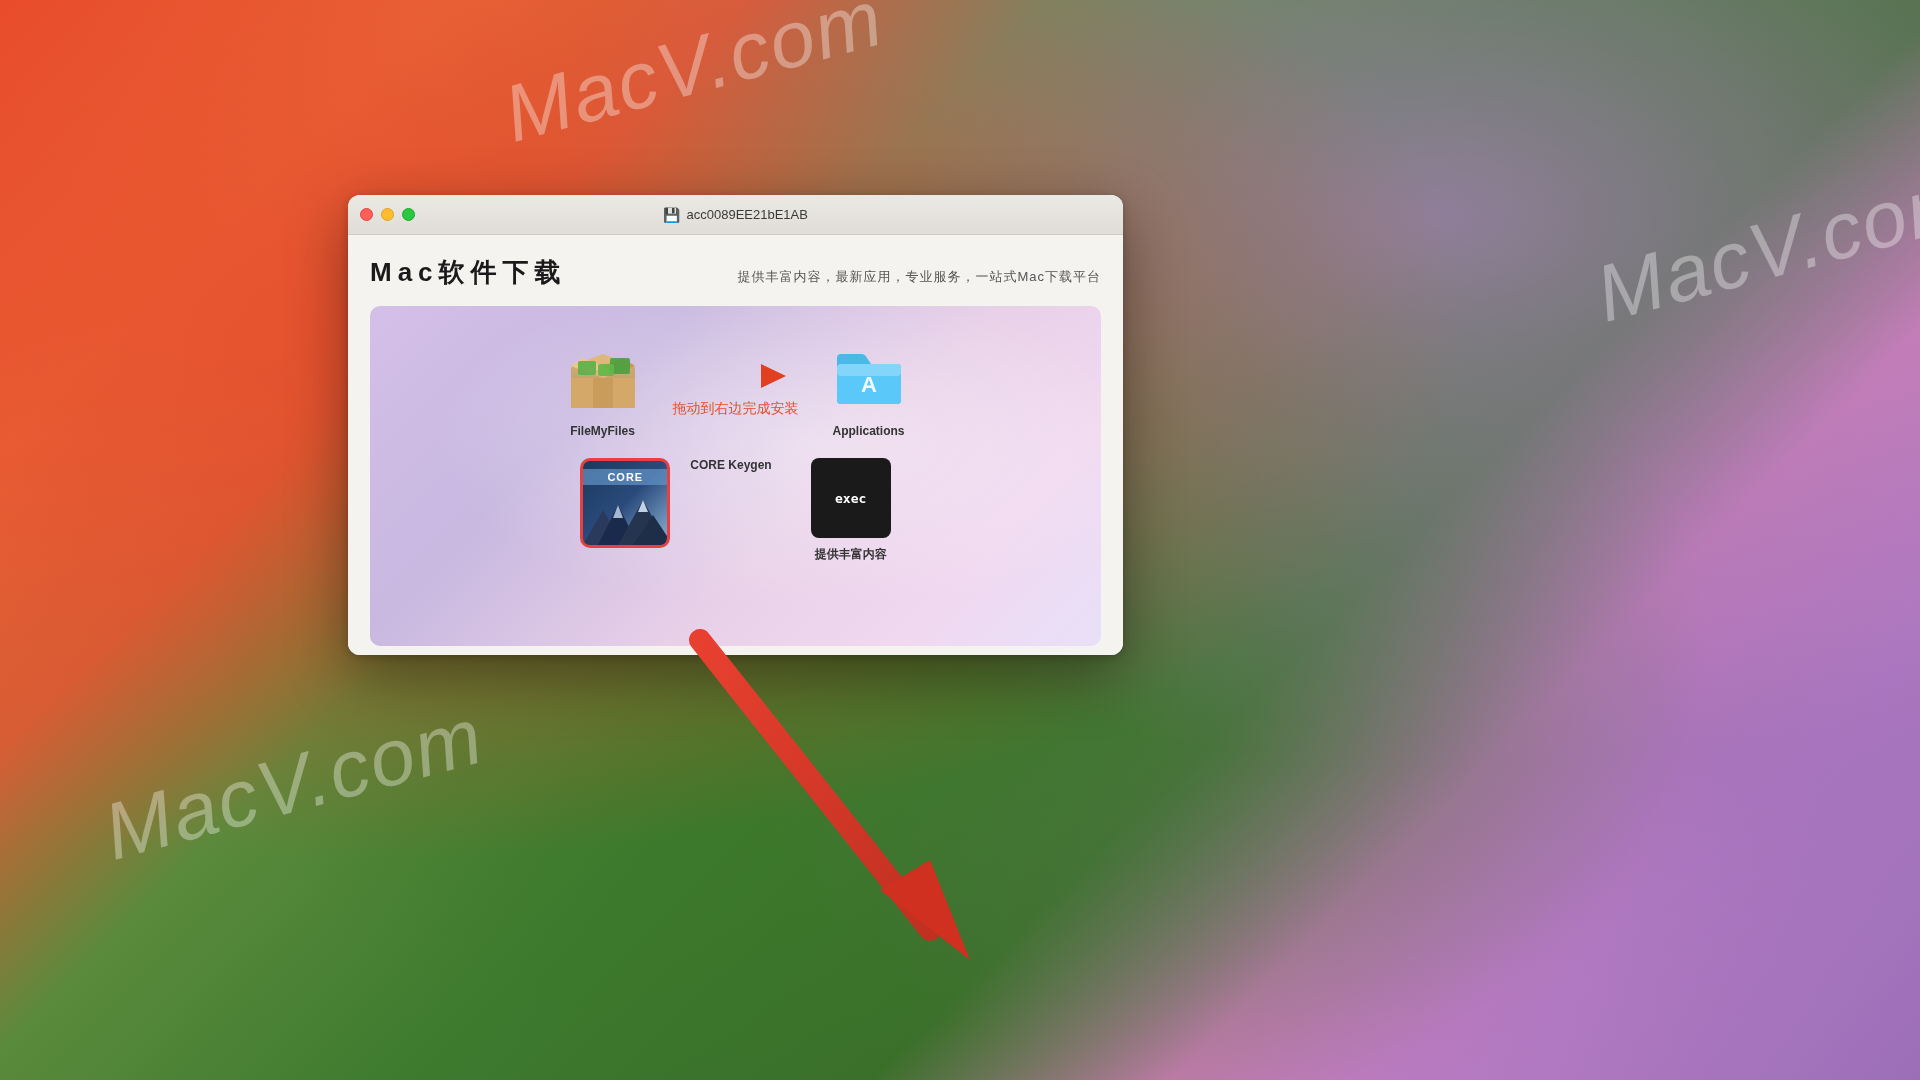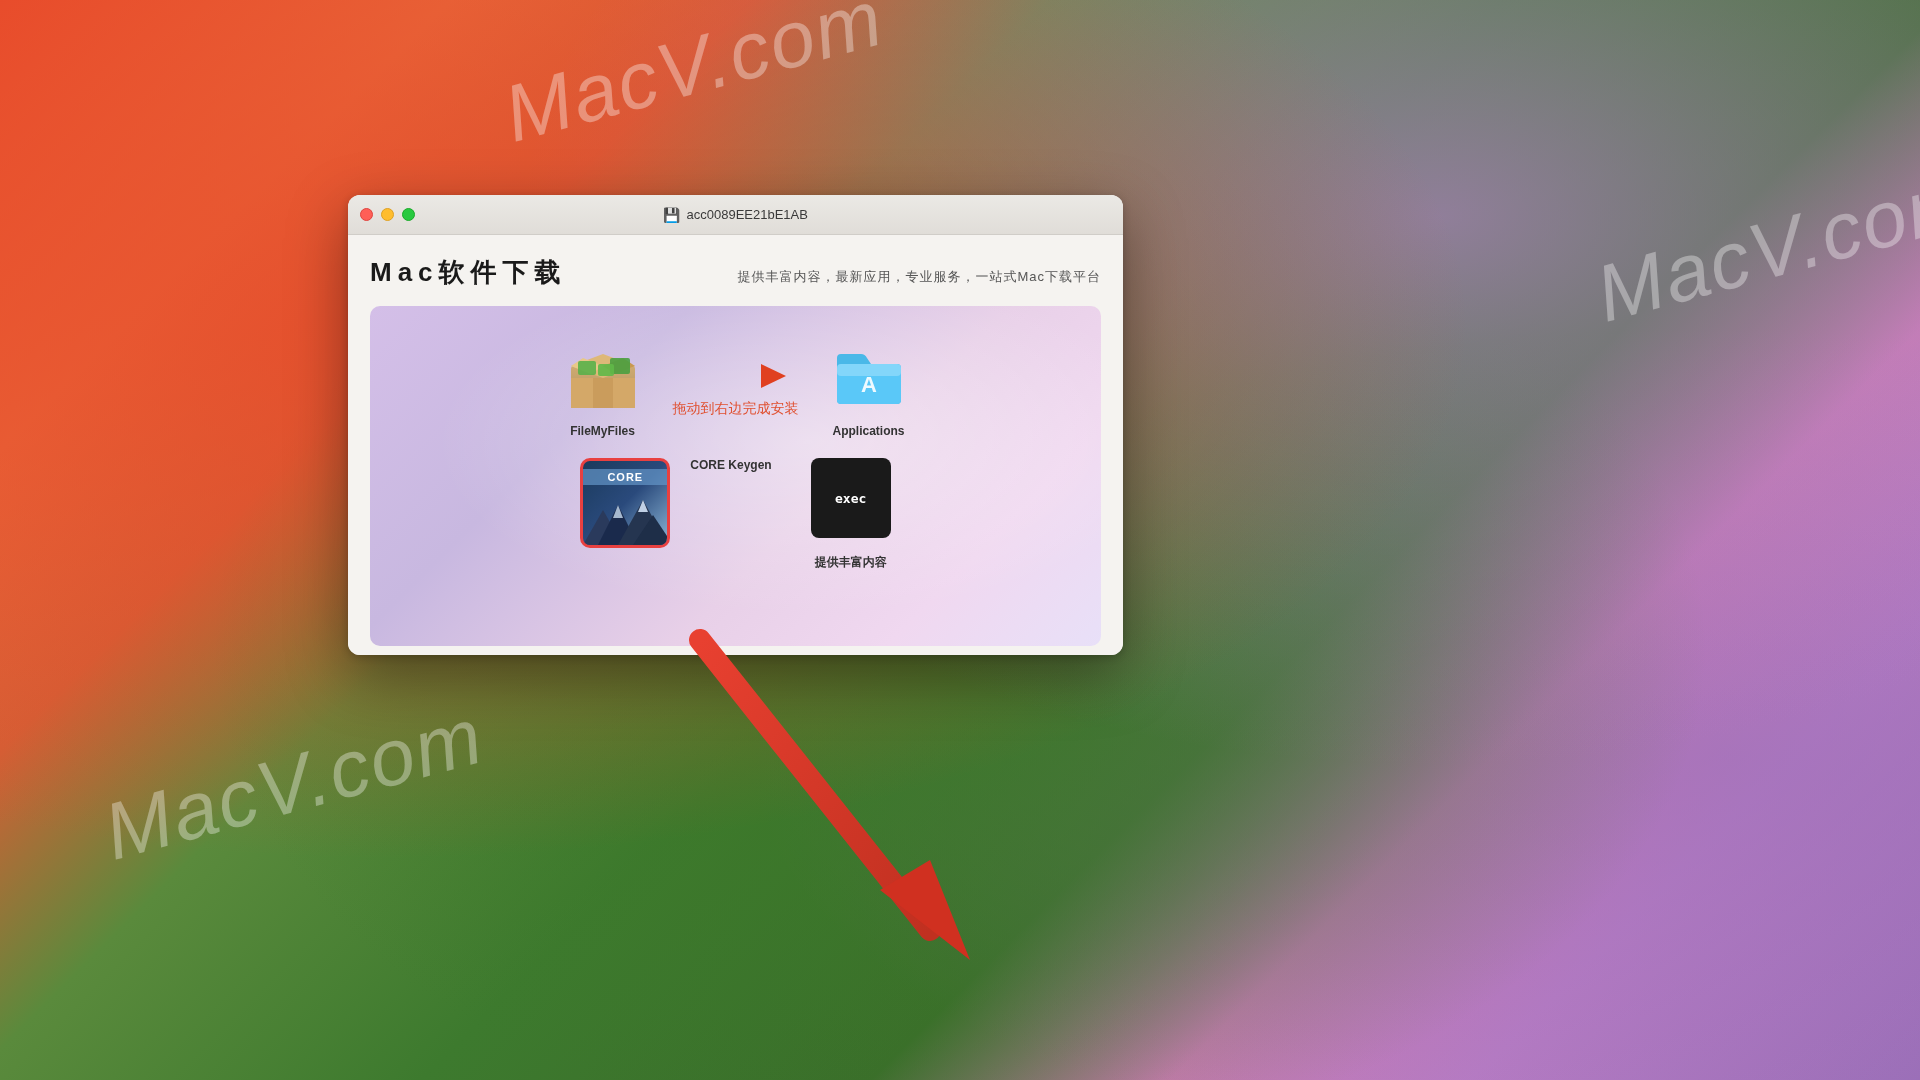--- a/index.html
+++ b/index.html
@@ -257,21 +257,21 @@
       left: 0;
       right: 0;
       height: 55px;
     }
 
     
     .exec-wrapper {
       display: flex;
       flex-direction: column;
       align-items: center;
-      gap: 16px;
+      gap: 8px;
       padding-left: 9px;
     }
 
     .exec-icon {
       width: 80px;
       height: 80px;
       background: #1a1a1a;
       border-radius: 8px;
       display: flex;
       align-items: center;

